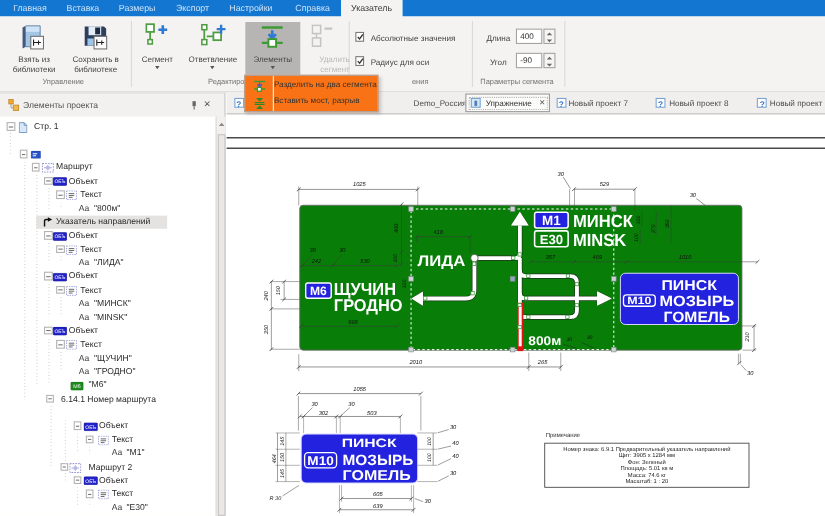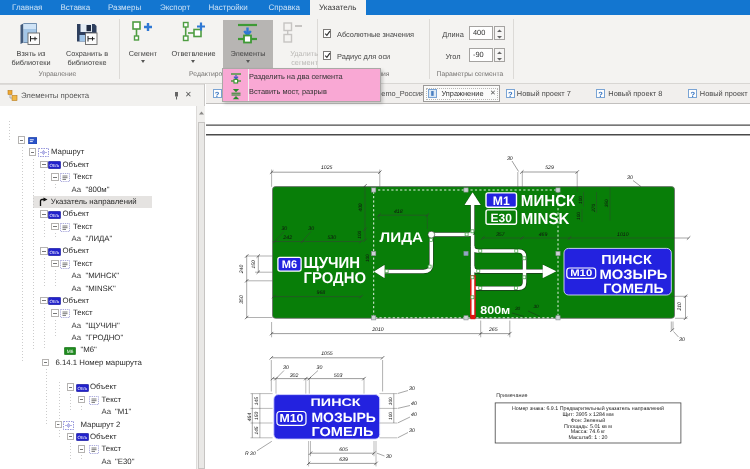--- a/index.html
+++ b/index.html
@@ -25,21 +25,21 @@
 #ptitle{position:absolute;left:21px;top:7px;font-size:7.8px;color:#555}
 #tree{position:absolute;left:0;top:22px;width:196px;height:363px;background:#fff;overflow:hidden}
 .trow{position:absolute;height:12.4px;font-size:7.8px;color:#2a2a2a;line-height:12.4px;white-space:nowrap}
 .exp{position:absolute;width:7.5px;height:7.5px;border:1px solid #b5b3b1;background:#fff;top:2px}
 .exp:after{content:"";position:absolute;left:1.2px;top:2.6px;width:3.6px;height:1px;background:#777}
 #sbar{position:absolute;left:196px;top:22px;width:9px;height:363px;background:#f1f0ee;border-left:1px solid #dddbd9}
 #sthumb{position:absolute;left:0.5px;top:16px;width:7.5px;height:347px;background:#e9e8e6;border:1px solid #c6c4c2}
 #tabstrip{left:206px;top:84px;width:544px;height:20px;background:#f1efed;border-bottom:1px solid #c2c0be}
 .dtab{position:absolute;top:5px;font-size:7.4px;color:#4a4a4a;white-space:nowrap}
 .qicon{position:absolute;top:4.5px;width:9px;height:9.5px;border:1px solid #7aa4d4;background:#fdfdfd;color:#2e6fc0;font-size:7.5px;font-weight:bold;text-align:center;line-height:9px}
-#dropdown{left:222px;top:67.5px;width:159px;height:34.5px;background:#f9a8d4;border:1px solid #aaa8a6;box-shadow:2px 2px 3px rgba(0,0,0,0.18);z-index:50}
+#dropdown{left:222px;top:67.5px;width:122px;height:34.5px;background:#f97316;border:1px solid #aaa8a6;box-shadow:2px 2px 3px rgba(0,0,0,0.18);z-index:50}
 .mitem{position:absolute;left:26px;font-size:7.4px;color:#333;white-space:nowrap}
 </style></head><body>
 <div class="abs" id="menubar">
     <div class="mtab" style="left:12px">Главная</div>
     <div class="mtab" style="left:60.5px">Вставка</div>
     <div class="mtab" style="left:108px">Размеры</div>
     <div class="mtab" style="left:160px">Экспорт</div>
     <div class="mtab" style="left:208.5px">Настройки</div>
     <div class="mtab" style="left:268.5px">Справка</div>
   </div>
@@ -134,20 +134,28 @@
 <rect x="1" y="0.5" width="4" height="4" fill="#f0a830" stroke="#b87818" stroke-width="0.6"></rect>
 <rect x="5" y="5.5" width="5" height="5" fill="#f0b848" stroke="#b87818" stroke-width="0.6"></rect>
 <path d="M3 4.5 v3.5 h2" stroke="#999" stroke-width="0.8" fill="none"></path>
     </svg>
     <svg class="abs" style="left:172px;top:7px" width="9" height="9" viewBox="0 0 9 9">
       <rect x="3" y="1" width="3" height="4.5" fill="#666"></rect>
       <line x1="4.5" y1="5.5" x2="4.5" y2="8.5" stroke="#666" stroke-width="1"></line>
     </svg>
     <div class="abs" style="left:185px;top:5.5px;font-size:8px;color:#555">✕</div>
     <div id="tree">
+      <div class="trow" style="left:0;top:3.3px;width:196px">
+        <div class="exp" style="left:6px"></div>
+        <svg style="position:absolute;left:16.5px;top:1.5px" width="8" height="10" viewBox="0 0 8 10">
+          <path d="M0.5 0.5 h4.5 l2.5 2.5 v6.5 h-7 z" fill="#d8e8f8" stroke="#7a9ac0" stroke-width="0.9"></path>
+          <path d="M5 0.5 v2.5 h2.5" fill="none" stroke="#7a9ac0" stroke-width="0.9"></path>
+        </svg>
+        <span style="position:absolute;left:31px">Стр. 1</span>
+      </div>
       <div class="trow" style="left:0;top:28.0px;width:196px">
         <div class="exp" style="left:17.5px"></div>
         <svg style="position:absolute;left:27.5px;top:2.5px" width="9.5" height="7.5" viewBox="0 0 9.5 7.5">
           <rect x="0.3" y="0.3" width="8.9" height="6.9" rx="1" fill="#2a52c8" stroke="#1a3a9a" stroke-width="0.6"></rect>
           <path d="M1.8 2.8 h4 M1.8 4.6 h3" stroke="#fff" stroke-width="0.9"></path>
         </svg>
       </div>
       <div class="trow" style="left:0;top:40.4px;width:196px">
         <div class="exp" style="left:28.5px"></div>
         <svg style="position:absolute;left:38px;top:2px" width="11" height="9" viewBox="0 0 11 9">

